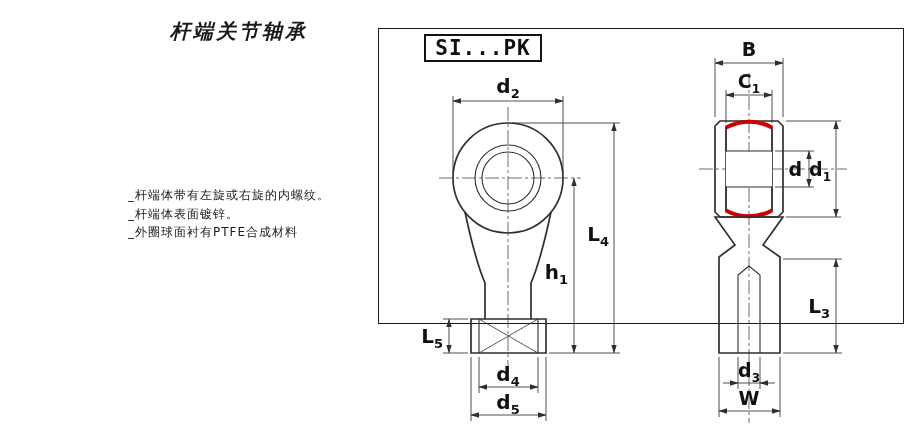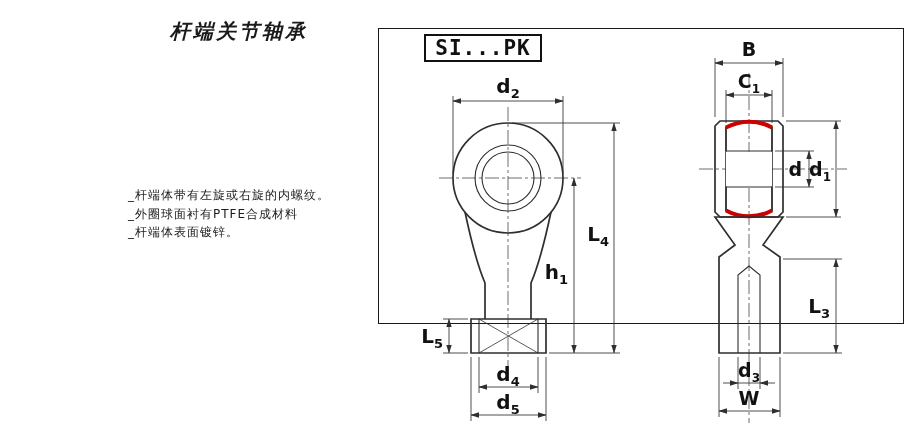--- a/index.html
+++ b/index.html
@@ -21,22 +21,22 @@
 </style>
 </head>
 <body>
 
 <div class="page">
 
   <div class="page-title">杆端关节轴承</div>
 
   <div class="features">
     <div>_杆端体带有左旋或右旋的内螺纹。</div>
+    <div>_杆端体表面镀锌。</div>
     <div>_外圈球面衬有PTFE合成材料</div>
-    <div>_杆端体表面镀锌。</div>
   </div>
 
   <div class="frame">
     <svg width="524" height="410" viewBox="0 0 524 410">
       <defs>
         <marker id="arr" viewBox="0 0 10 10" refX="9.5" refY="5" markerWidth="10" markerHeight="10" orient="auto-start-reverse">
           <path d="M0,1.8 L10,5 L0,8.2 Z" fill="#2f2f2f"></path>
         </marker>
         <pattern id="hA" patternUnits="userSpaceOnUse" width="5" height="5" patternTransform="rotate(45)">
           <line x1="0" y1="0" x2="0" y2="5" stroke="#707070" stroke-width="0.7"></line>

